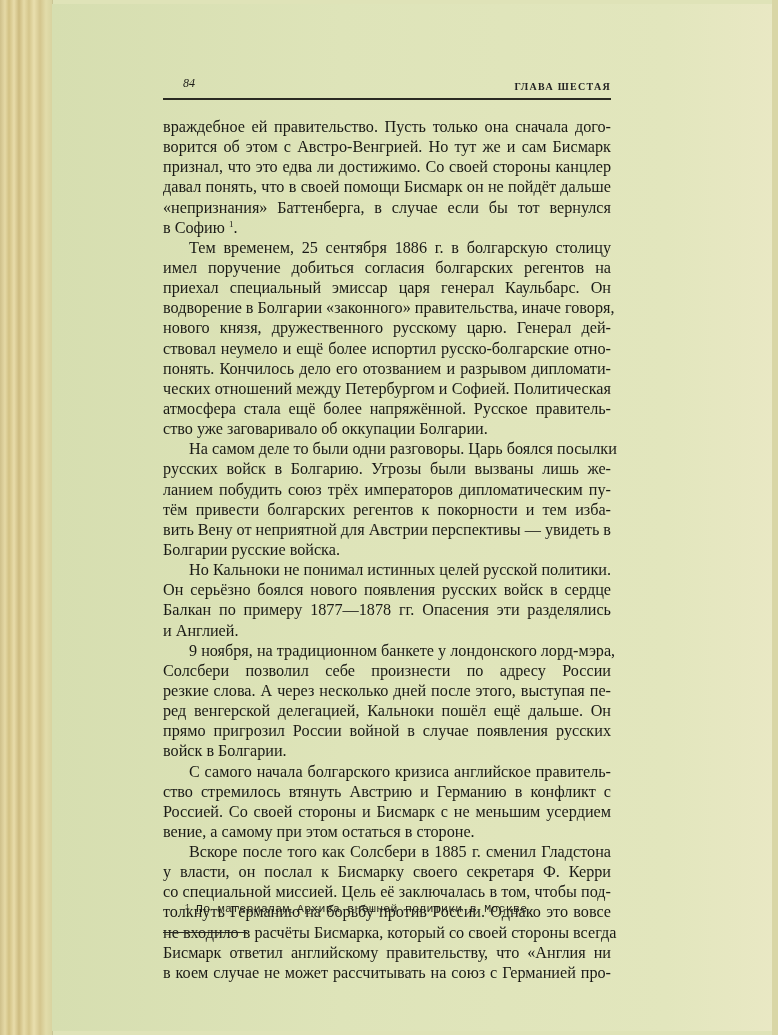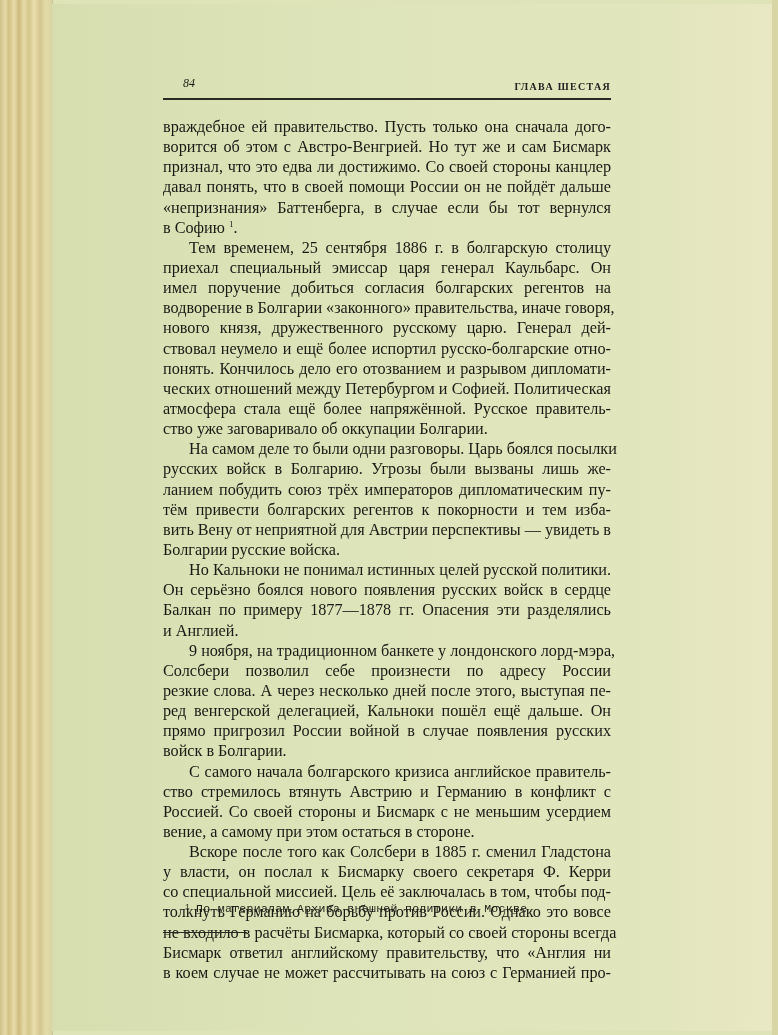--- a/index.html
+++ b/index.html
@@ -134,29 +134,29 @@
   <span class="page-number">84</span>
   <span class="running-head">ГЛАВА ШЕСТАЯ</span>
 </div>
 
 <div class="body-text">
 
   <p>
     <span class="line">враждебное ей правительство. Пусть только она сначала дого-</span>
     <span class="line">ворится об этом с Австро-Венгрией. Но тут же и сам Бисмарк</span>
     <span class="line">признал, что это едва ли достижимо. Со своей стороны канцлер</span>
-    <span class="line">давал понять, что в своей помощи России он не пойдёт дальше</span>
+    <span class="line">давал понять, что в своей помощи Бисмарк он не пойдёт дальше</span>
     <span class="line">«непризнания» Баттенберга, в случае если бы тот вернулся</span>
     <span class="line last"><span>в Софию</span>&nbsp;<sup>1</sup>.</span>
   </p>
 
   <p>
     <span class="line indent">Тем временем, 25 сентября 1886 г. в болгарскую столицу</span>
+    <span class="line">имел поручение добиться согласия болгарских регентов на</span>
     <span class="line">приехал специальный эмиссар царя генерал Каульбарс. Он</span>
-    <span class="line">имел поручение добиться согласия болгарских регентов на</span>
     <span class="line">водворение в Болгарии «законного» правительства, иначе говоря,</span>
     <span class="line">нового князя, дружественного русскому царю. Генерал дей-</span>
     <span class="line">ствовал неумело и ещё более испортил русско-болгарские отно-</span>
     <span class="line">понять. Кончилось дело его отозванием и разрывом дипломати-</span>
     <span class="line">ческих отношений между Петербургом и Софией. Политическая</span>
     <span class="line">атмосфера стала ещё более напряжённой. Русское правитель-</span>
     <span class="line last">ство уже заговаривало об оккупации Болгарии.</span>
   </p>
 
   <p>

